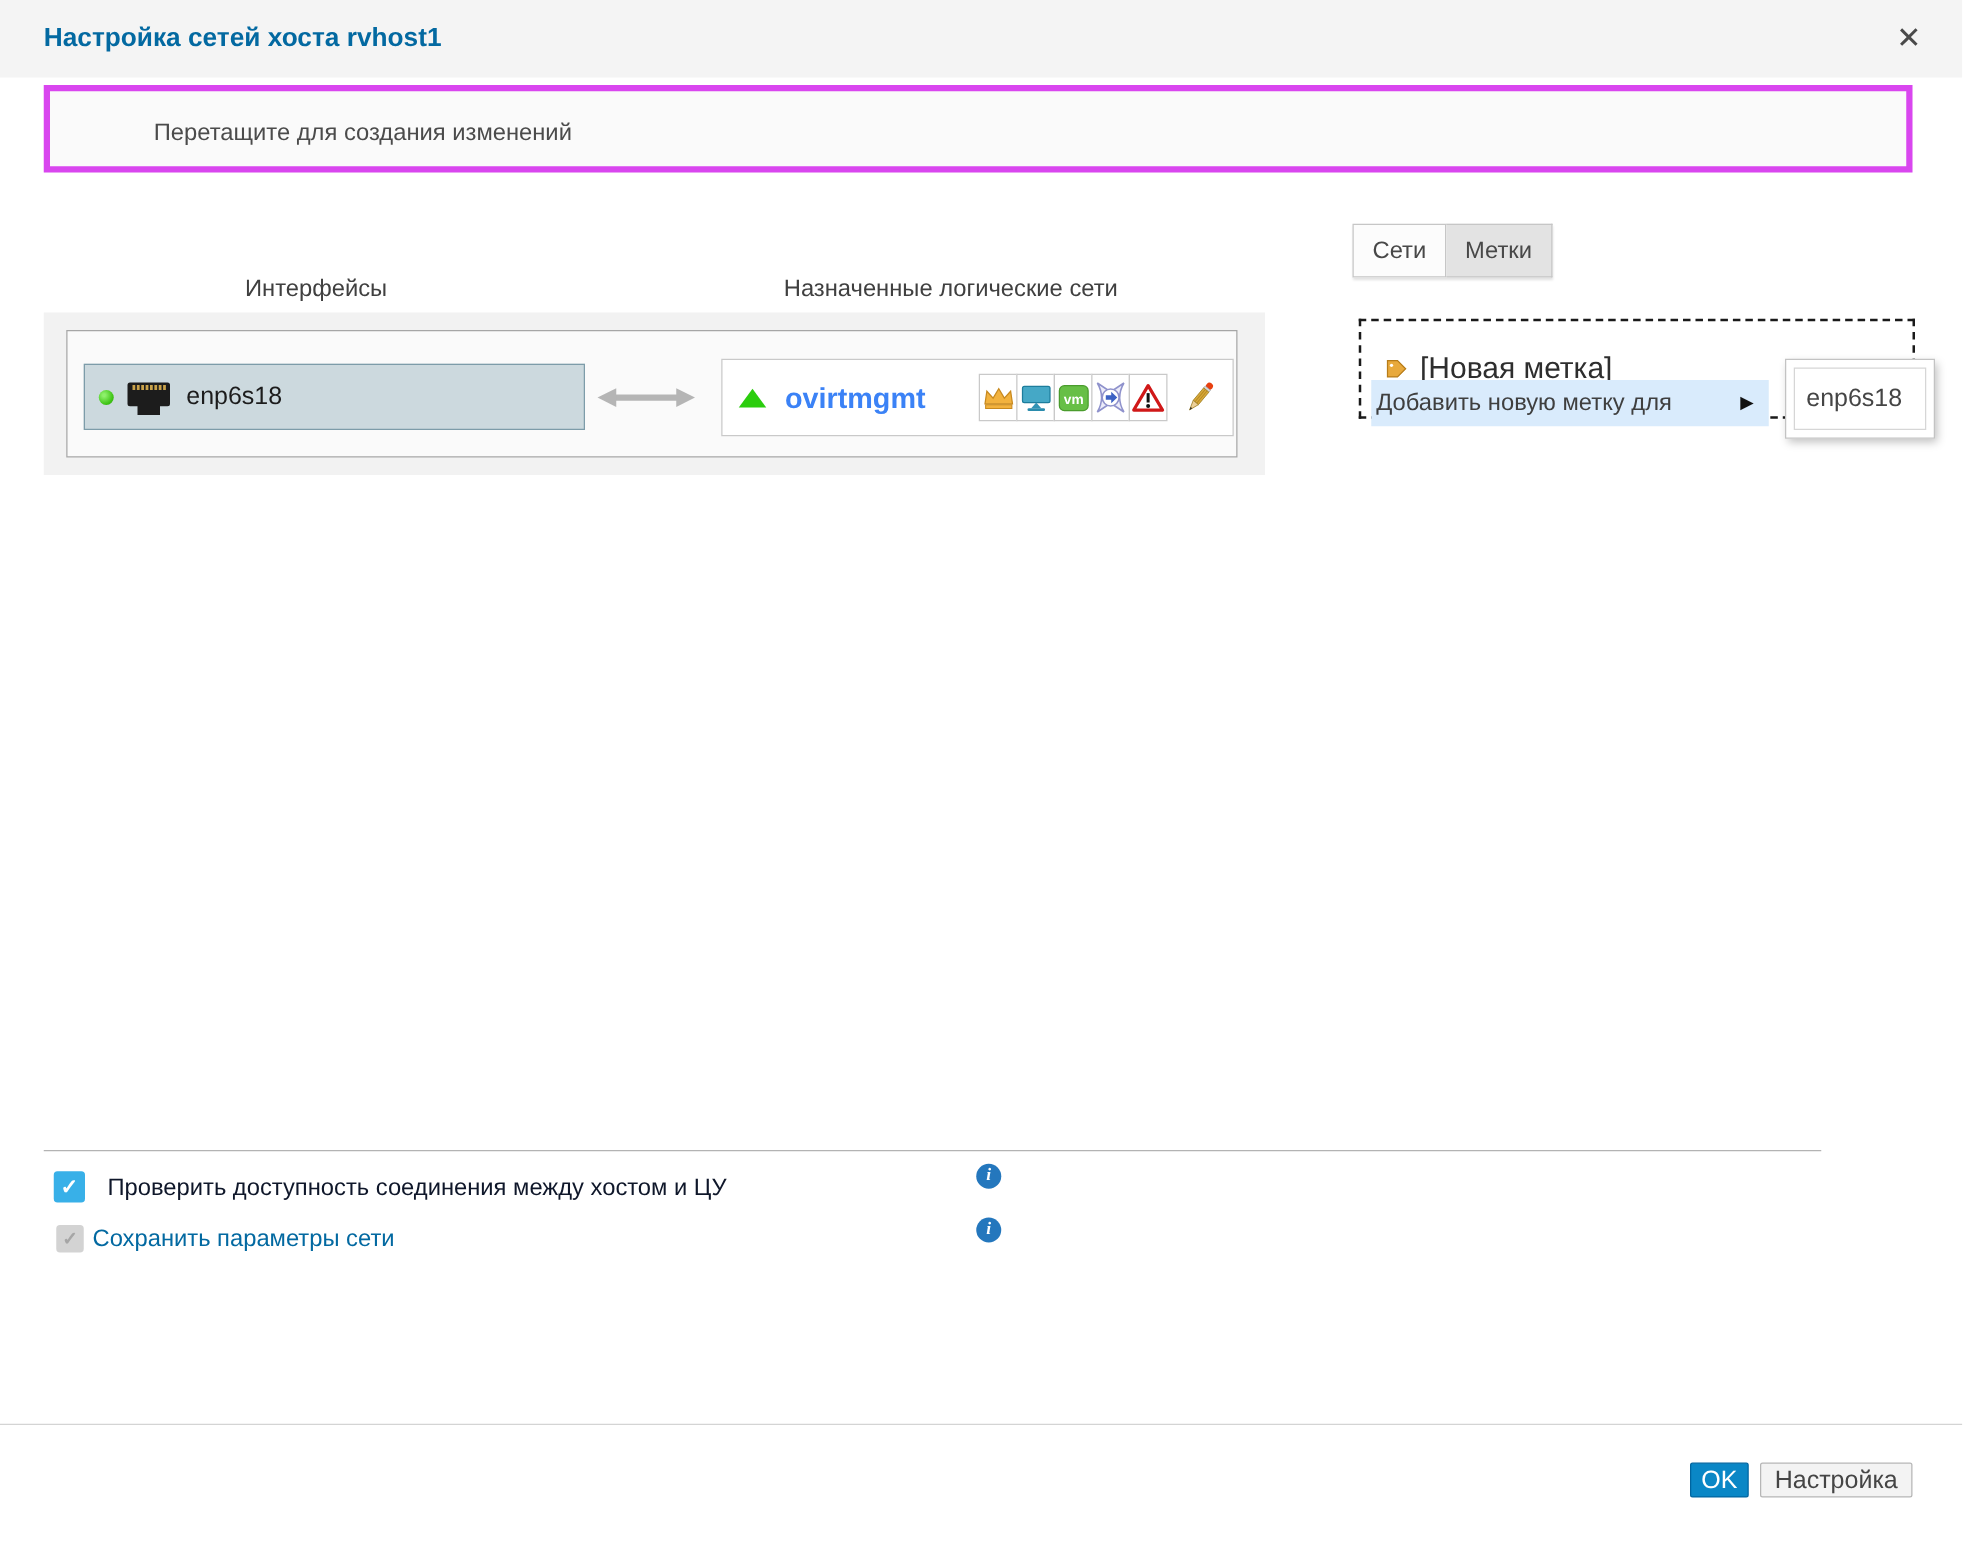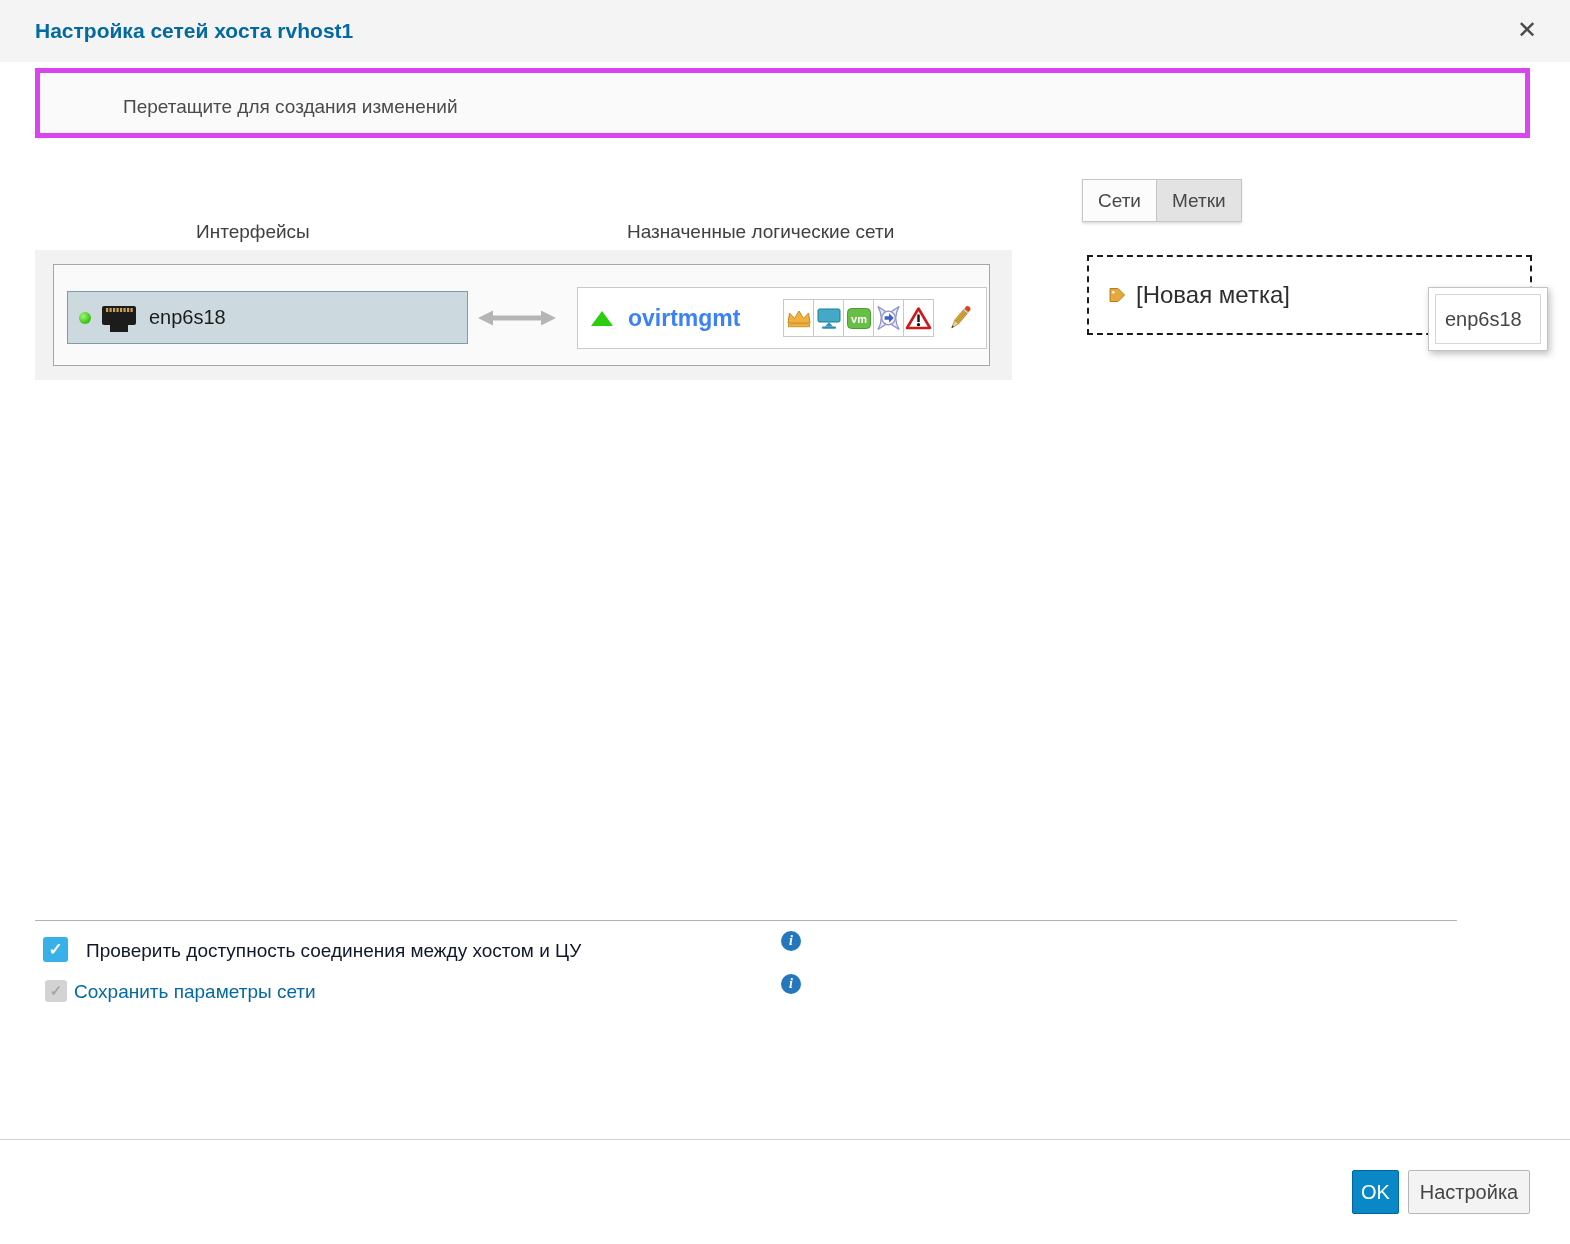--- a/index.html
+++ b/index.html
@@ -64,21 +64,21 @@
   .chk-2 span { color:#a6a6a6; font-size:15px; font-weight:bold; }
   .opt-label { position:absolute; font-size:19px; }
   .opt-label-1 { left:86px; top:938px; line-height:25px; color:#0f172a; }
   .opt-label-2 { left:74px; top:981px; line-height:22px; color:#0369a1; }
   .info-icon { position:absolute; left:781px; width:20px; height:20px; border-radius:50%; background:#2477bd; color:#fff; text-align:center; line-height:20px; font-size:14px; font-weight:bold; font-style:italic; font-family:"Liberation Serif", serif; cursor:pointer; }
   .info-1 { top:931px; }
   .info-2 { top:974px; }
 
   
   .footer-divider { position:absolute; left:0; top:1139px; width:1570px; height:1px; background:#d4d4d4; }
-  .btn { position:absolute; top:1170px; height:44px; border-radius:2px; font-size:20px; cursor:pointer; font-family:inherit; }
+  .btn { position:absolute; top:1170px; height:28px; border-radius:2px; font-size:20px; cursor:pointer; font-family:inherit; }
   .btn-ok { left:1352px; width:47px; background:#0a87c6; border:1px solid #0065a0; color:#fff; }
   .btn-cancel { left:1408px; width:122px; background:#f3f3f3; border:1px solid #b6b6b6; color:#454545; }
 </style>
 </head>
 <body>
 
 <div class="dialog">
 
   <div class="dlg-header">
     <div class="dlg-title">Настройка сетей хоста rvhost1</div>
@@ -183,20 +183,24 @@
   <div class="labels-box">
     <div class="new-label-row">
       <svg width="20" height="20" viewBox="0 0 20 20">
         <path d="M3 3.5 h8 l6.5 6.5 -6.5 6.5 H3 Z" fill="#e8a93c" stroke="#b77c18" stroke-width="1"></path>
         <circle cx="6.2" cy="7.2" r="1.3" fill="#fff"></circle>
       </svg>
       <span>[Новая метка]</span>
     </div>
   </div>
 
+  <div class="ctx-menu-item">
+    <span class="mi-label">Добавить новую метку для</span>
+    <span class="mi-arrow">▶</span>
+  </div>
 
   <div class="label-popup">
     <input type="text" value="enp6s18" style="">
   </div>
 
   <div class="opts-divider"></div>
 
   <div class="chk chk-1">
     <span>✓</span>
   </div>

